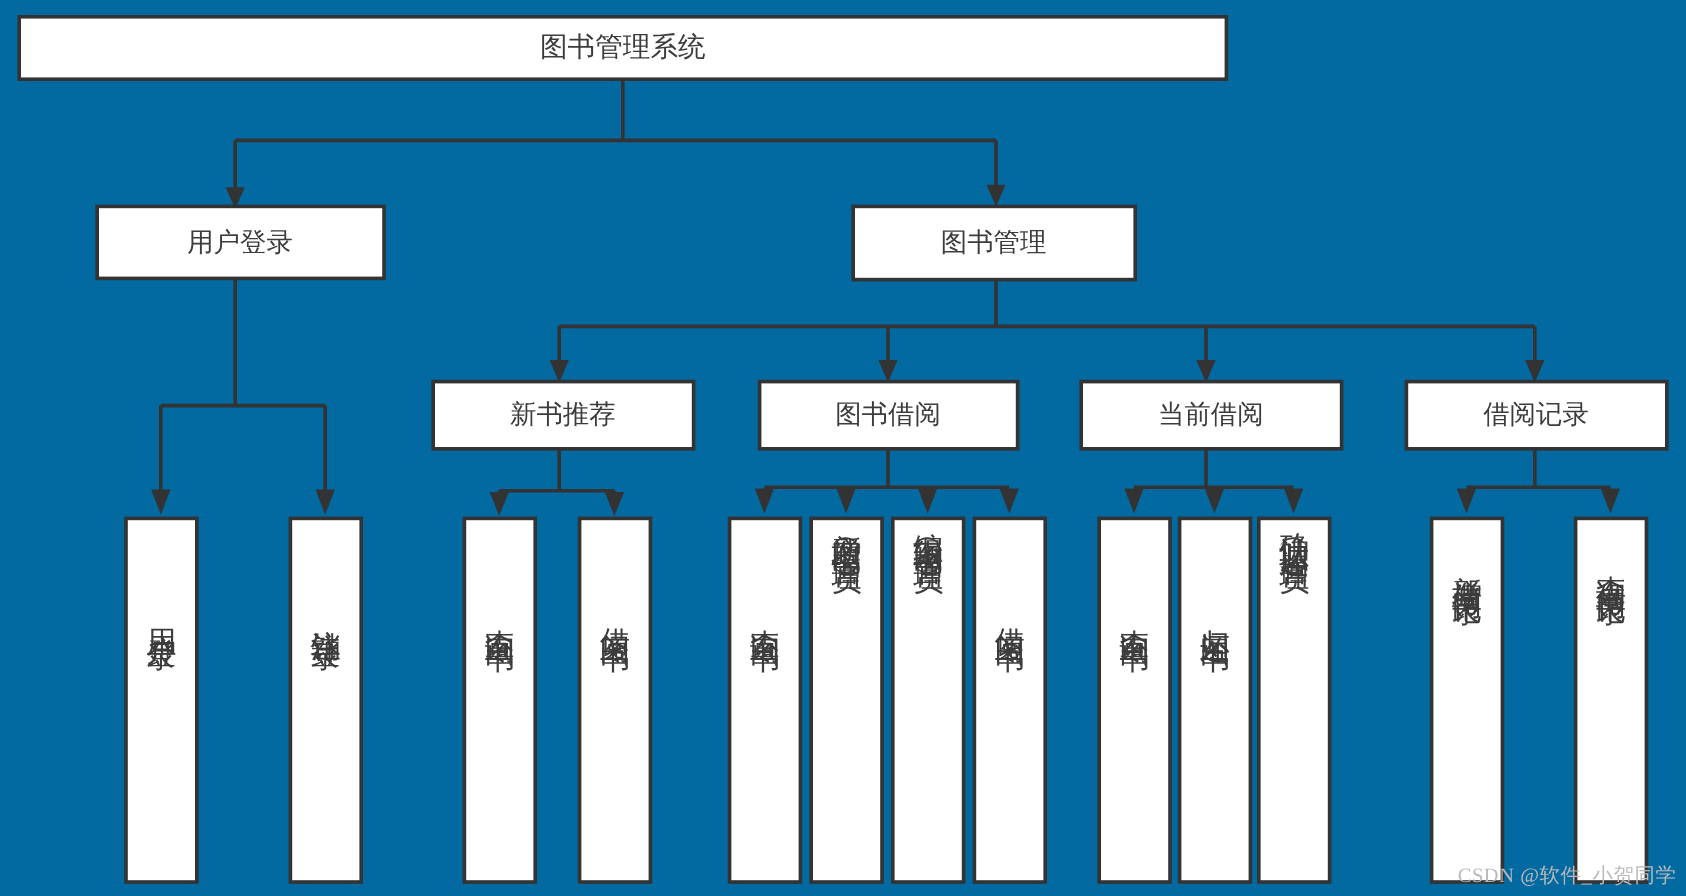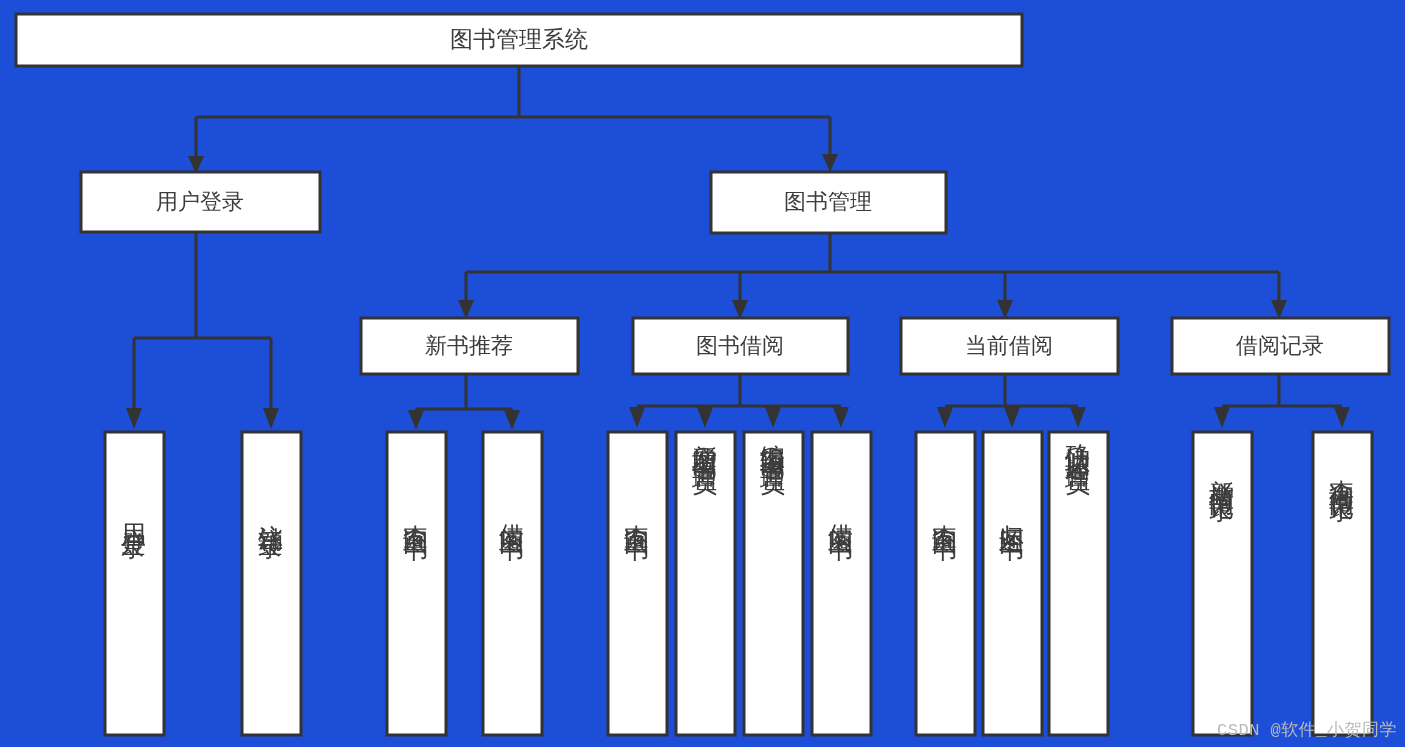--- a/index.html
+++ b/index.html
@@ -8,21 +8,21 @@
     padding: 0;
     background: #ffffff;
   }
   body {
     font-family: "Liberation Sans", "DejaVu Sans", sans-serif;
   }
   #diagram-root {
     position: relative;
     width: 1405px;
     height: 747px;
-    background: #1d4ed8;
+    background: #0369a1;
     overflow: hidden;
   }
   svg.diagram-canvas {
     position: absolute;
     top: 0;
     left: 0;
     width: 1405px;
     height: 747px;
     display: block;
   }
@@ -56,21 +56,21 @@
     fill: none;
   }
   .arrow-head {
     fill: #333333;
     stroke: none;
   }
   .watermark {
     position: absolute;
     right: 8px;
     bottom: 6px;
-    font-family: Liberation Mono, monospace;
+    font-family: Liberation Serif, serif;
     font-size: 17px;
     color: #b9b9b9;
     letter-spacing: 0.5px;
     white-space: nowrap;
     user-select: none;
   }
 </style>
 </head>
 <body>
 

